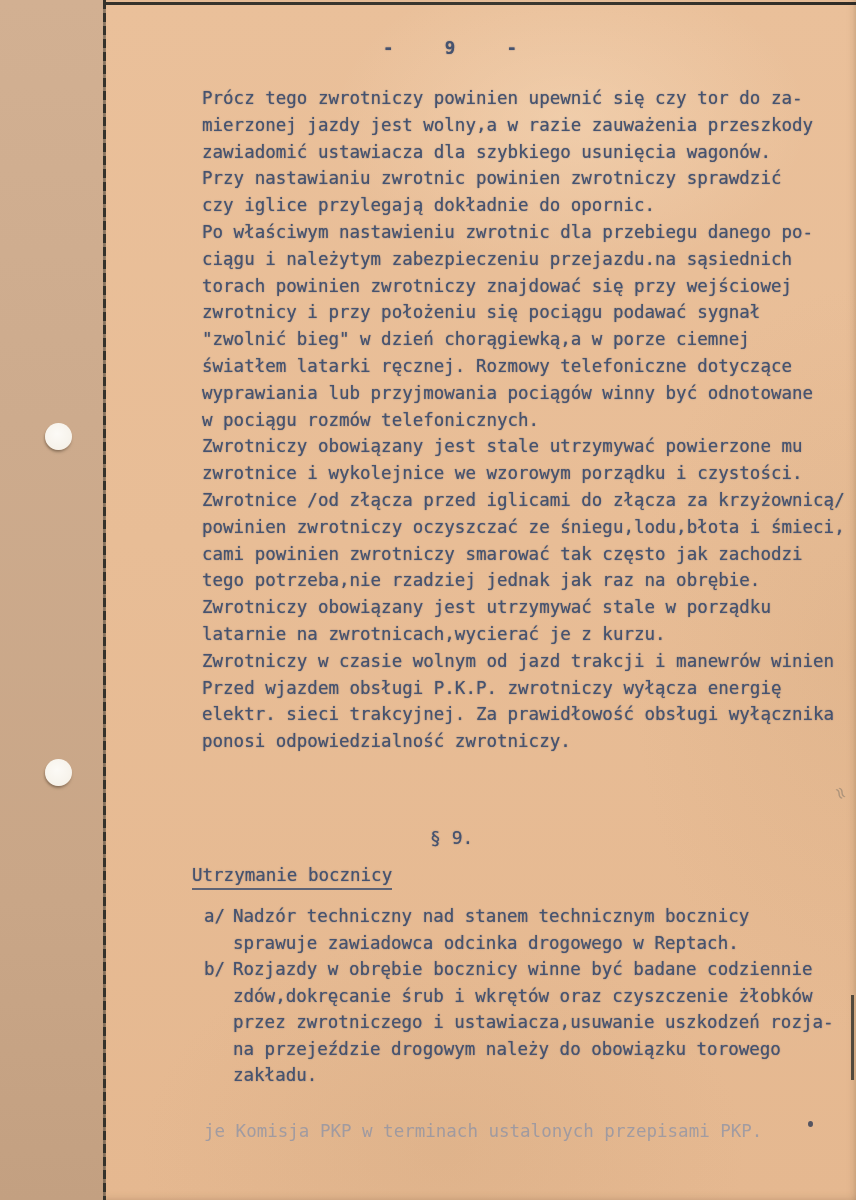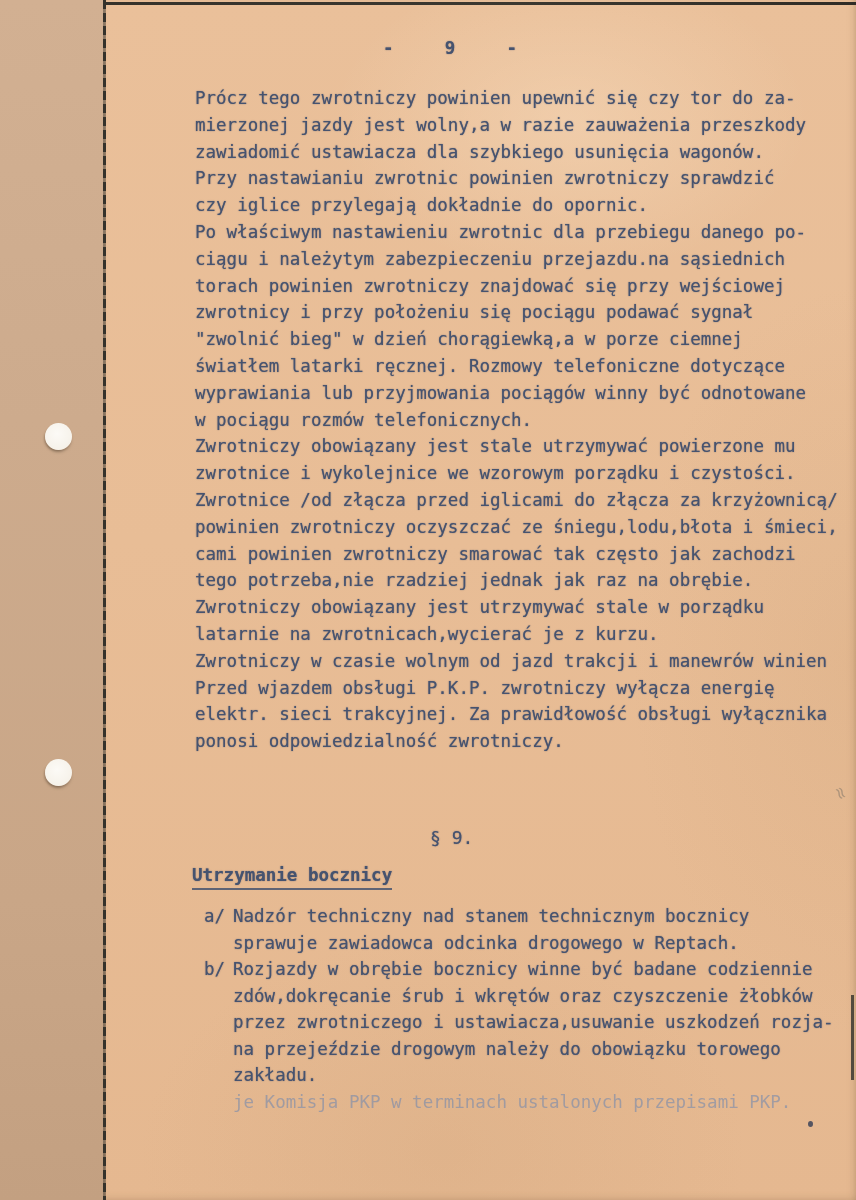--- a/index.html
+++ b/index.html
@@ -48,40 +48,40 @@
     text-shadow:0 0 1px rgba(64,76,106,0.65), 0 0 2px rgba(64,76,106,0.18);
   }
   .page-number{
     position:absolute;left:383px;top:38px;width:134px;
     display:flex;justify-content:space-between;
     font-size:17.5px;font-weight:bold;
   }
   .body-block{
     position:absolute;left:195px;top:85px;width:660px;
   }
-  .tline{height:26.8px;line-height:26.8px;font-size:17.5px;white-space:pre;}
+  .tline{height:26.8px;line-height:26.8px;font-size:17.5px;white-space:pre;margin-left:7px;}
   .section-mark{
     position:absolute;left:430px;top:825px;
     font-size:18px;line-height:26px;
   }
   .section-heading{
     position:absolute;left:192px;top:863px;
     font-size:17.5px;line-height:24px;
     border-bottom:2px solid rgba(70,83,111,0.85);
     padding-bottom:1px;
-    font-weight:bold;
   }
   .items-block{
     position:absolute;left:204px;top:903px;width:650px;
   }
   .iline{height:26.5px;line-height:26.5px;font-size:17.5px;display:flex;white-space:pre;}
   .iline .marker{width:29px;flex:0 0 29px;}
   .iline.faint, .iline.faint .marker{
     color:rgba(116,137,173,0.60);
     text-shadow:none;
+    flex-direction:column;
   }
   .ink-dot{
     position:absolute;left:808px;top:1121px;width:5px;height:6px;border-radius:50%;
     background:#3c4358;opacity:.85;
   }
   .pencil-mark{
     position:absolute;left:834px;top:783px;
     font-size:17px;color:#6f6a62;opacity:.45;transform:rotate(65deg);
     font-family:"DejaVu Sans","Liberation Sans",sans-serif;
   }

